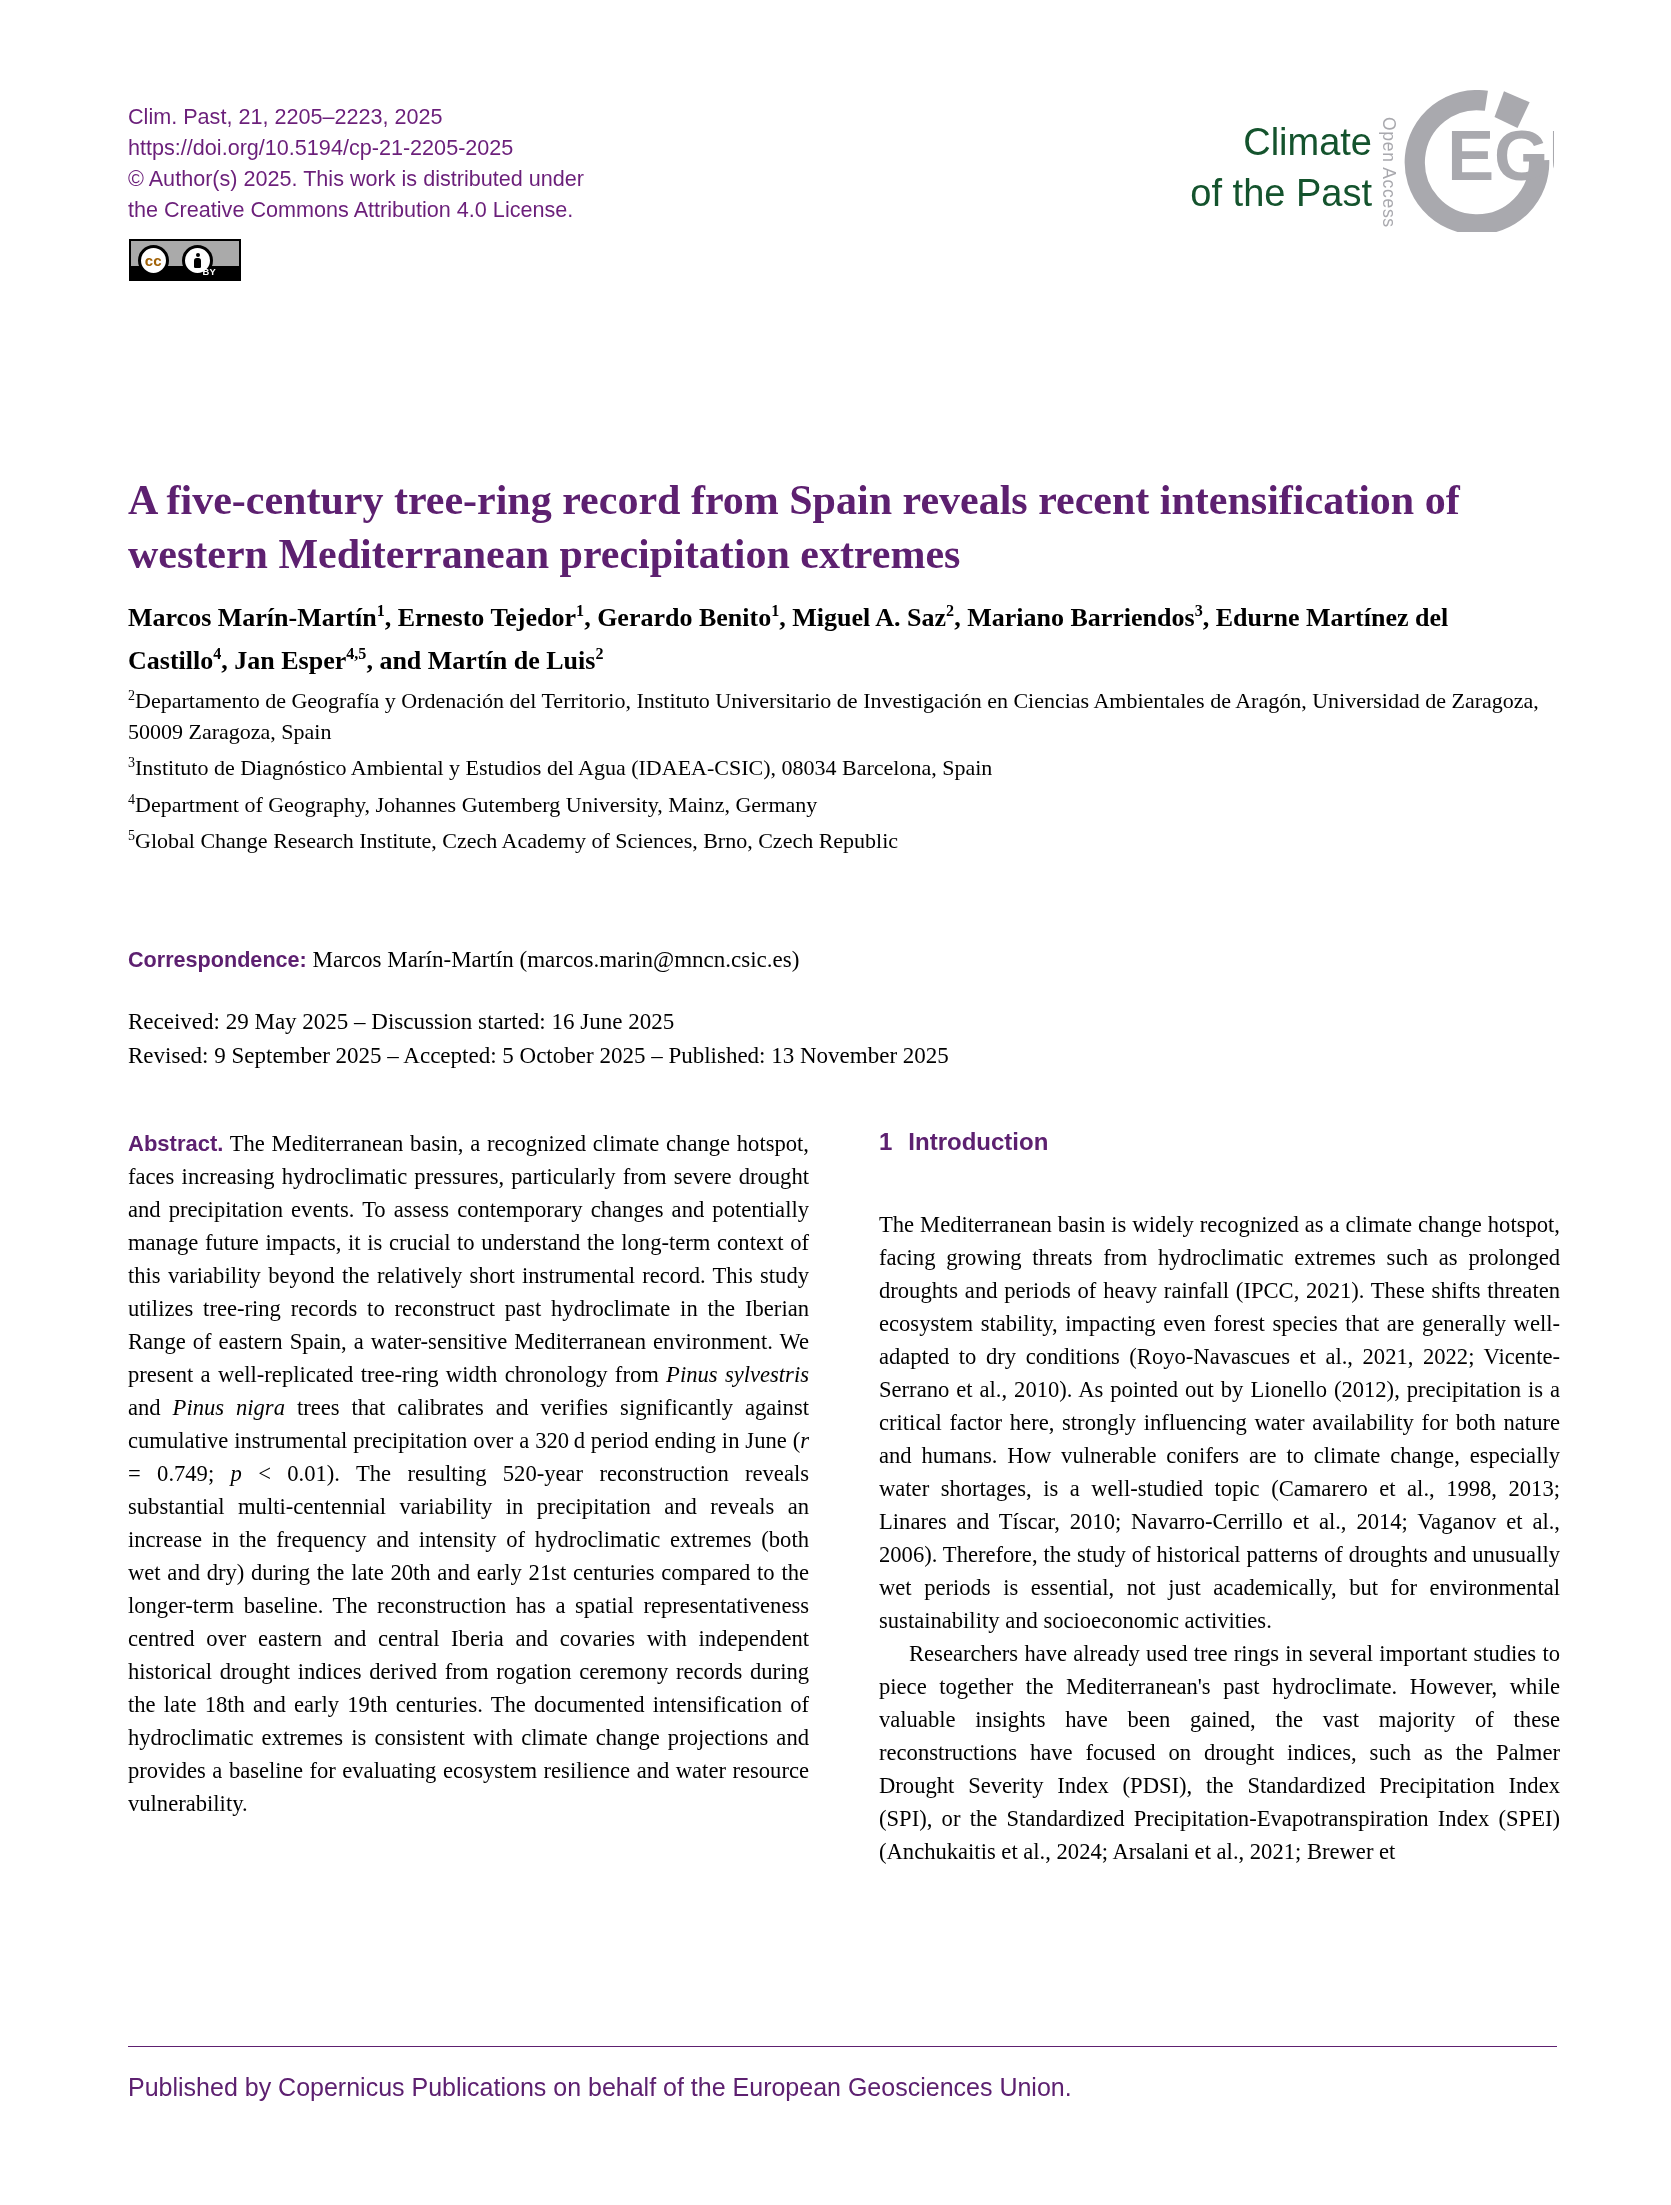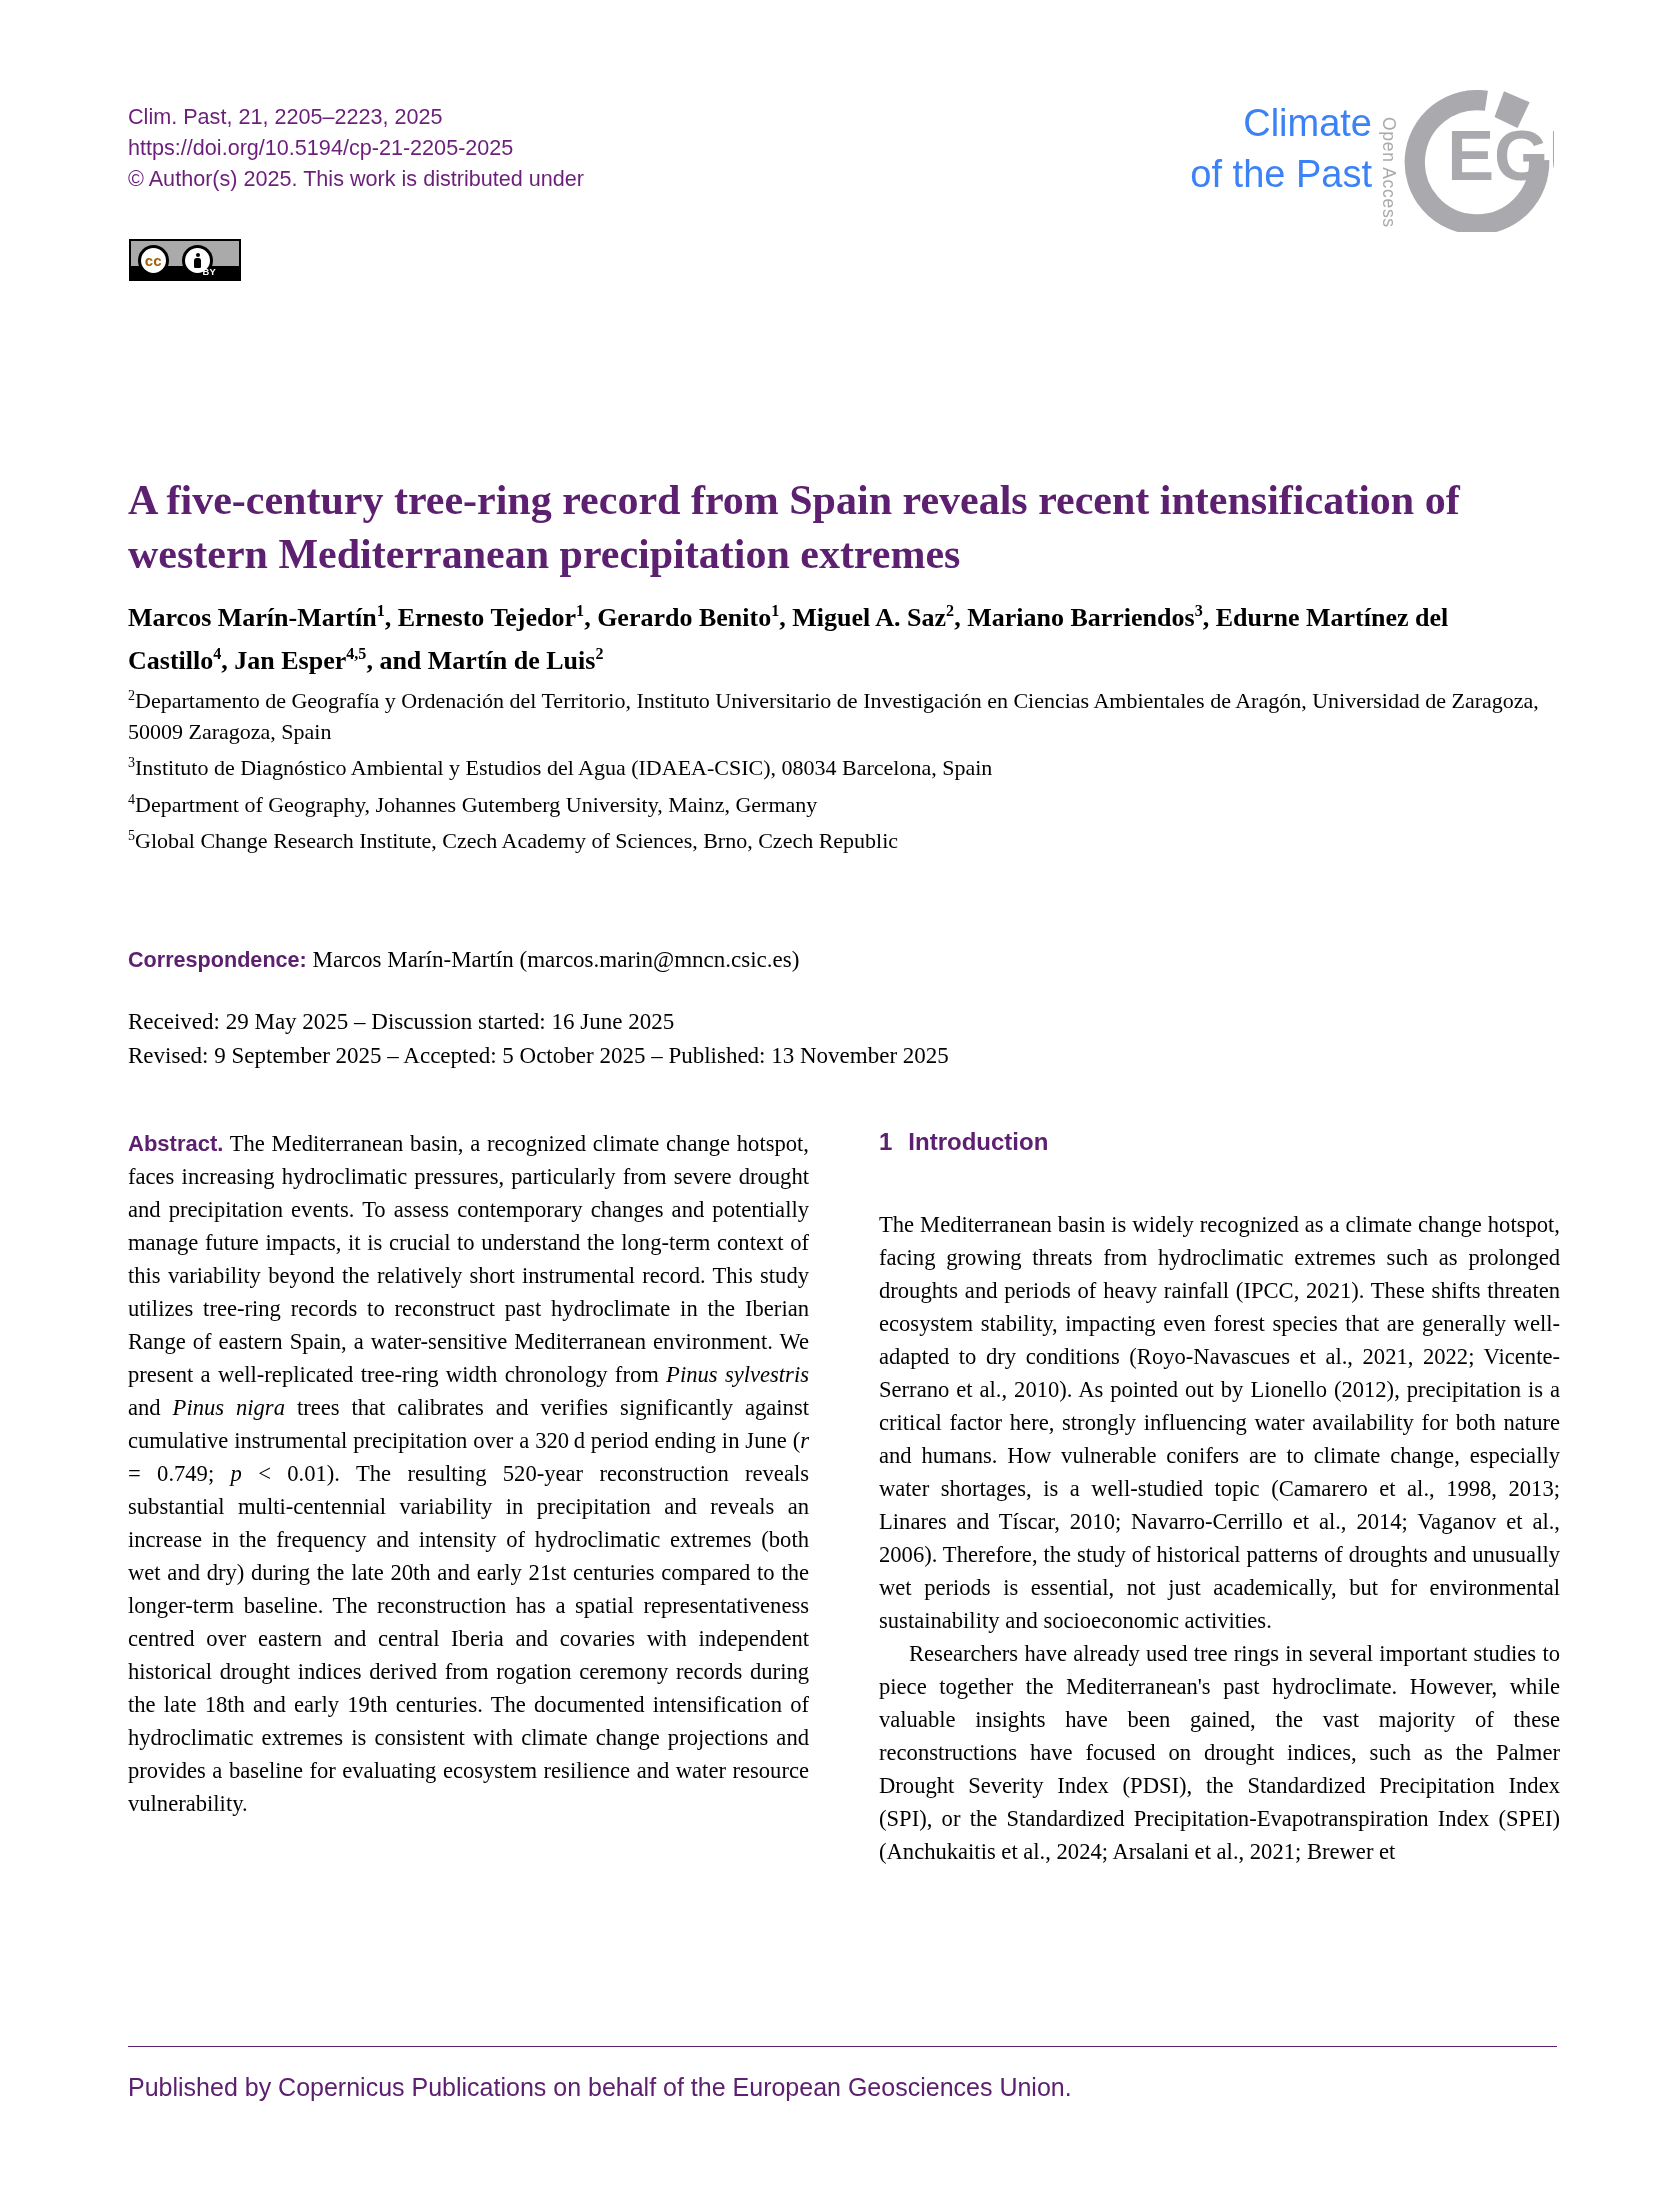--- a/index.html
+++ b/index.html
@@ -103,26 +103,26 @@
   .journal-logo {
     position: absolute;
     right: 118px;
     top: 98px;
     width: 431px;
     height: 135px;
   }
   .journal-name {
     position: absolute;
     right: 182px;
-    top: 0;
+    top: 19px;
     text-align: right;
     font-family: "Liberation Sans", sans-serif;
     font-size: 38px;
     line-height: 51px;
-    color: #3b82f6;
+    color: #14532d;
     white-space: nowrap;
   }
   .open-access {
     position: absolute;
     right: 155px;
     top: 19px;
     font-family: "Liberation Sans", sans-serif;
     font-size: 17.5px;
     color: #a9a9ae;
     writing-mode: vertical-rl;
@@ -264,20 +264,21 @@
 </style>
 </head>
 <body>
 
 <div class="page">
 
   <div class="masthead">
     <div class="masthead-line">Clim. Past, 21, 2205–2223, 2025</div>
     <div class="masthead-line">https://doi.org/10.5194/cp-21-2205-2025</div>
     <div class="masthead-line">© Author(s) 2025. This work is distributed under</div>
+    <div class="masthead-line">the Creative Commons Attribution 4.0 License.</div>
   </div>
 
   <div class="cc-badge">
     <div class="cc-bottom"></div>
     <div class="cc-circle cc1">cc</div>
     <div class="cc-circle cc2">
       <div class="cc-person">
         <div class="head"></div>
         <div class="body"></div>
       </div>

